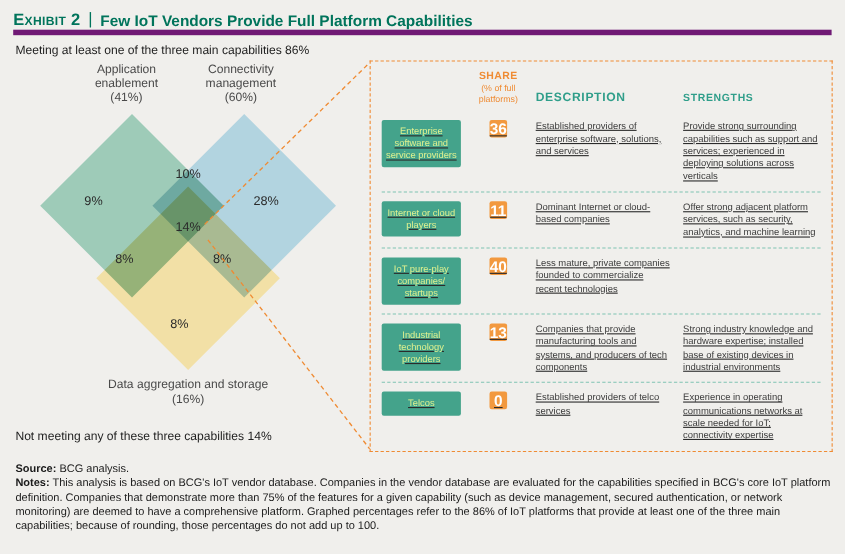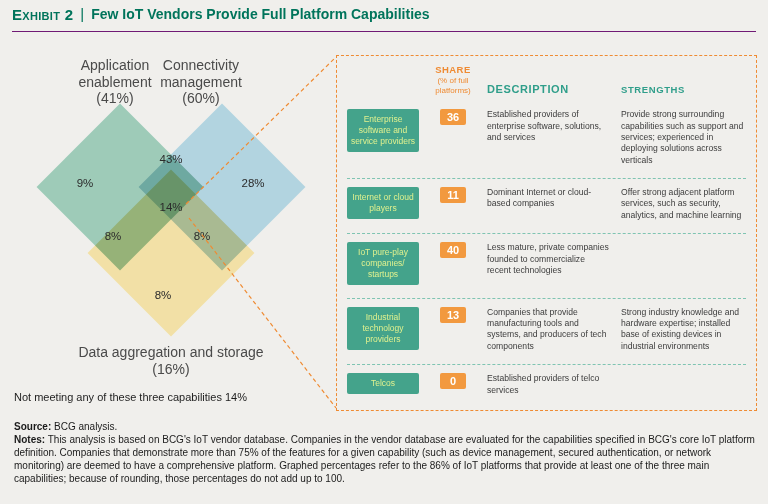--- a/index.html
+++ b/index.html
@@ -9,46 +9,46 @@
     background:#f0efec;
     color:#2b2b2b;
     position:relative;
     overflow:hidden;
   }
   .page { position:absolute; inset:0; }
 
   
   .exhibit-header {
     position:absolute; left:12px; right:12px; top:6px; height:26px;
-    border-bottom:1px solid #701a75;
+    border-bottom:5px solid #701a75;
     color:#00745b; font-weight:bold; font-size:14px;
-    display:flex; align-items:flex-start; gap:7px;
+    display:flex; align-items:flex-end; gap:7px;
   }
   .exhibit-prefix { font-variant:small-caps; letter-spacing:.3px; font-size:15px; }
   .exhibit-sep { font-weight:400; color:#00745b; font-size:15px; position:relative; top:-1px; }
 
   
   .note-top { position:absolute; left:14px; top:40px; font-size:11px; color:#1e1e1e; }
   .note-bottom { position:absolute; left:14px; top:391px; font-size:11px; color:#1e1e1e; }
 
-  .set-label { position:absolute; text-align:center; color:#4a4a4a; font-size:14px; line-height:1.18; }
+  .set-label { position:absolute; text-align:center; color:#4a4a4a; font-size:11px; line-height:1.18; }
   .set-label-app  { left:63px;  top:57px;  width:104px; }
-  .set-label-conn { left:147px; top:57px;  width:108px; }
+  .set-label-conn { left:165px; top:57px;  width:108px; }
   .set-label-data { left:71px;  top:344px; width:200px;text-align:center; }
 
   .venn { position:absolute; left:0; top:0; width:340px; height:420px; isolation:isolate; }
   .diamond { position:absolute; width:118px; height:118px; transform:rotate(45deg); mix-blend-mode:multiply; }
   .d-app  { left:61px;  top:128px; background:#9ecbb8; }
   .d-conn { left:163px; top:128px; background:#b2d4e0; }
   .d-data { left:112px; top:194px; background:#f2e0a6; }
 
   .region { position:absolute; transform:translate(-50%,-50%); font-size:11.5px; color:#2b2b2b; white-space:nowrap; }
   .r-app      { left:85px;  top:183px; }
   .r-appconn  { left:171px; top:159px; }
-  .r-conn     { left:253px; top:183px; }
+  .r-conn     { left:242px; top:183px; }
   .r-center   { left:171px; top:207px; }
   .r-appdata  { left:113px; top:236px; }
   .r-conndata { left:202px; top:236px; }
   .r-data     { left:163px; top:295px; }
 
   
   .connectors { position:absolute; inset:0; width:768px; height:504px; pointer-events:none; }
 
   
   .vendor-table {
@@ -60,72 +60,73 @@
   .t-grid { display:grid; grid-template-columns:72px 48px 124px 1fr; column-gap:10px; }
   .t-header { align-items:end; padding:2px 0 6px 0; }
   .h-share { grid-column:2; text-align:center; align-self:start; color:#ef8b33; }
   .h-share-title { font-weight:bold; font-size:9.5px; letter-spacing:.4px; }
   .h-share-sub { font-size:8px; line-height:1.2; margin-top:1px; }
   .h-desc { grid-column:3; color:#2f9e8a; font-weight:bold; font-size:11px; letter-spacing:.6px; }
   .h-str  { grid-column:4; color:#2f9e8a; font-weight:bold; font-size:9.5px; letter-spacing:.6px; }
 
   .t-row { padding:8px 0 8px 0; align-items:start; }
   .t-row + .t-row { border-top:1px dashed #7fc4b2; }
-  .t-body { display:flex; flex-direction:column; flex:1; justify-content:space-between; }
+  .t-body { display:flex; flex-direction:column; flex:1; justify-content:center;text-decoration:underline; }
 
   .cat-box {
     background:#44a38b; color:#e0f18f;
     font-size:8.5px; line-height:1.3; text-align:center;
     padding:5px 3px; border-radius:2px;
   }
   .share-box {
-    width:26px; height:16px; line-height:16px;
+    width:16px; height:16px; line-height:16px;
     background:#f2993f; color:#ffffff;
-    font-size:11px; font-weight:bold; text-align:center;
+    font-size:14px; font-weight:bold; text-align:center;
     margin:0 auto; border-radius:2px;
   }
   .cell-text { font-size:8.6px; line-height:1.32; color:#3c3c3c; }
 
   
   .source-line { position:absolute; left:14px; top:421px; font-size:10px; color:#1b1b1b; }
   .notes-block { position:absolute; left:14px; top:433px; width:742px; font-size:10px; line-height:1.3; color:#1b1b1b; }
   .bold-label { font-weight:bold; }
 </style>
 </head>
 <body>
 
 <div class="page">
 
   <div class="exhibit-header">
     <span class="exhibit-prefix">Exhibit 2</span>
     <span class="exhibit-sep">|</span>
     <span class="exhibit-title">Few IoT Vendors Provide Full Platform Capabilities</span>
   </div>
 
+  <div class="note-top">Meeting at least one of the three main capabilities 86%</div>
 
   <div class="set-label set-label-app">
     <div>Application enablement</div>
     <div>(41%)</div>
   </div>
   <div class="set-label set-label-conn">
     <div>Connectivity management</div>
     <div>(60%)</div>
   </div>
   <div class="set-label set-label-data">
     <div>Data aggregation and storage</div>
     <div>(16%)</div>
   </div>
 
   <div class="venn">
     <div class="diamond d-app"></div>
     <div class="diamond d-conn"></div>
     <div class="diamond d-data"></div>
 
     <div class="region r-app">9%</div>
-    <div class="region r-appconn">43%</div>
+    <div class="region r-appconn">10%</div>
     <div class="region r-conn">28%</div>
     <div class="region r-center">14%</div>
     <div class="region r-appdata">8%</div>
     <div class="region r-conndata">8%</div>
     <div class="region r-data">8%</div>
   </div>
 
   <div class="note-bottom">Not meeting any of these three capabilities 14%</div>
 
   <svg class="connectors" viewBox="0 0 768 504">
@@ -174,20 +175,21 @@
           </div>
         <div class="cell-text">Companies that provide manufacturing tools and systems, and producers of tech components</div>
         <div class="cell-text">Strong industry knowledge and hardware expertise; installed base of existing devices in industrial environments</div>
       </div>
       <div class="t-grid t-row">
         <div class="cat-box">Telcos</div>
         <div>
             <div class="share-box">0</div>
           </div>
         <div class="cell-text">Established providers of telco services</div>
+        <div class="cell-text">Experience in operating communications networks at scale needed for IoT; connectivity expertise</div>
       </div>
     </div>
   </div>
 
   <div class="source-line">
     <span class="bold-label">Source:</span><span> BCG analysis.</span>
   </div>
   <div class="notes-block">
     <span class="bold-label">Notes:</span><span> This analysis is based on BCG's IoT vendor database. Companies in the vendor database are evaluated for the capabilities specified in BCG's core IoT platform definition. Companies that demonstrate more than 75% of the features for a given capability (such as device management, secured authentication, or network monitoring) are deemed to have a comprehensive platform. Graphed percentages refer to the 86% of IoT platforms that provide at least one of the three main capabilities; because of rounding, those percentages do not add up to 100.</span>
   </div>

